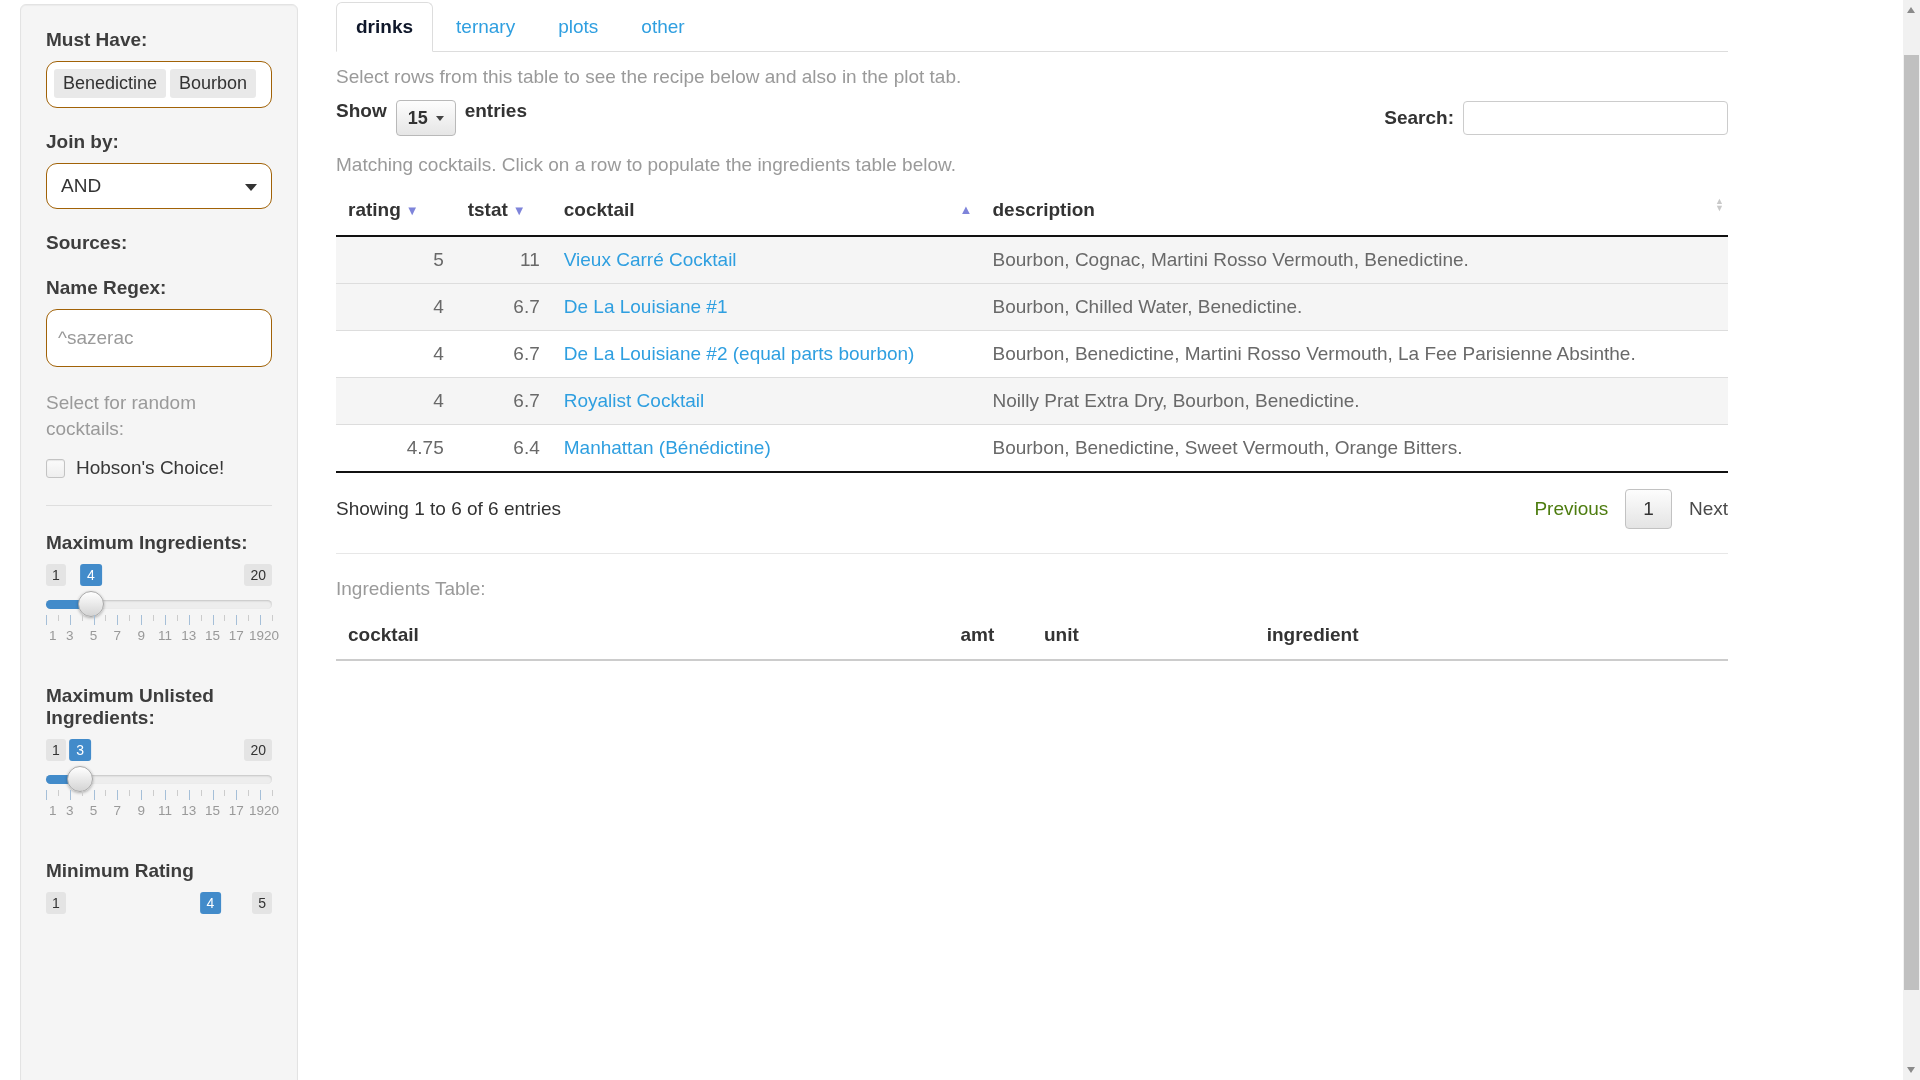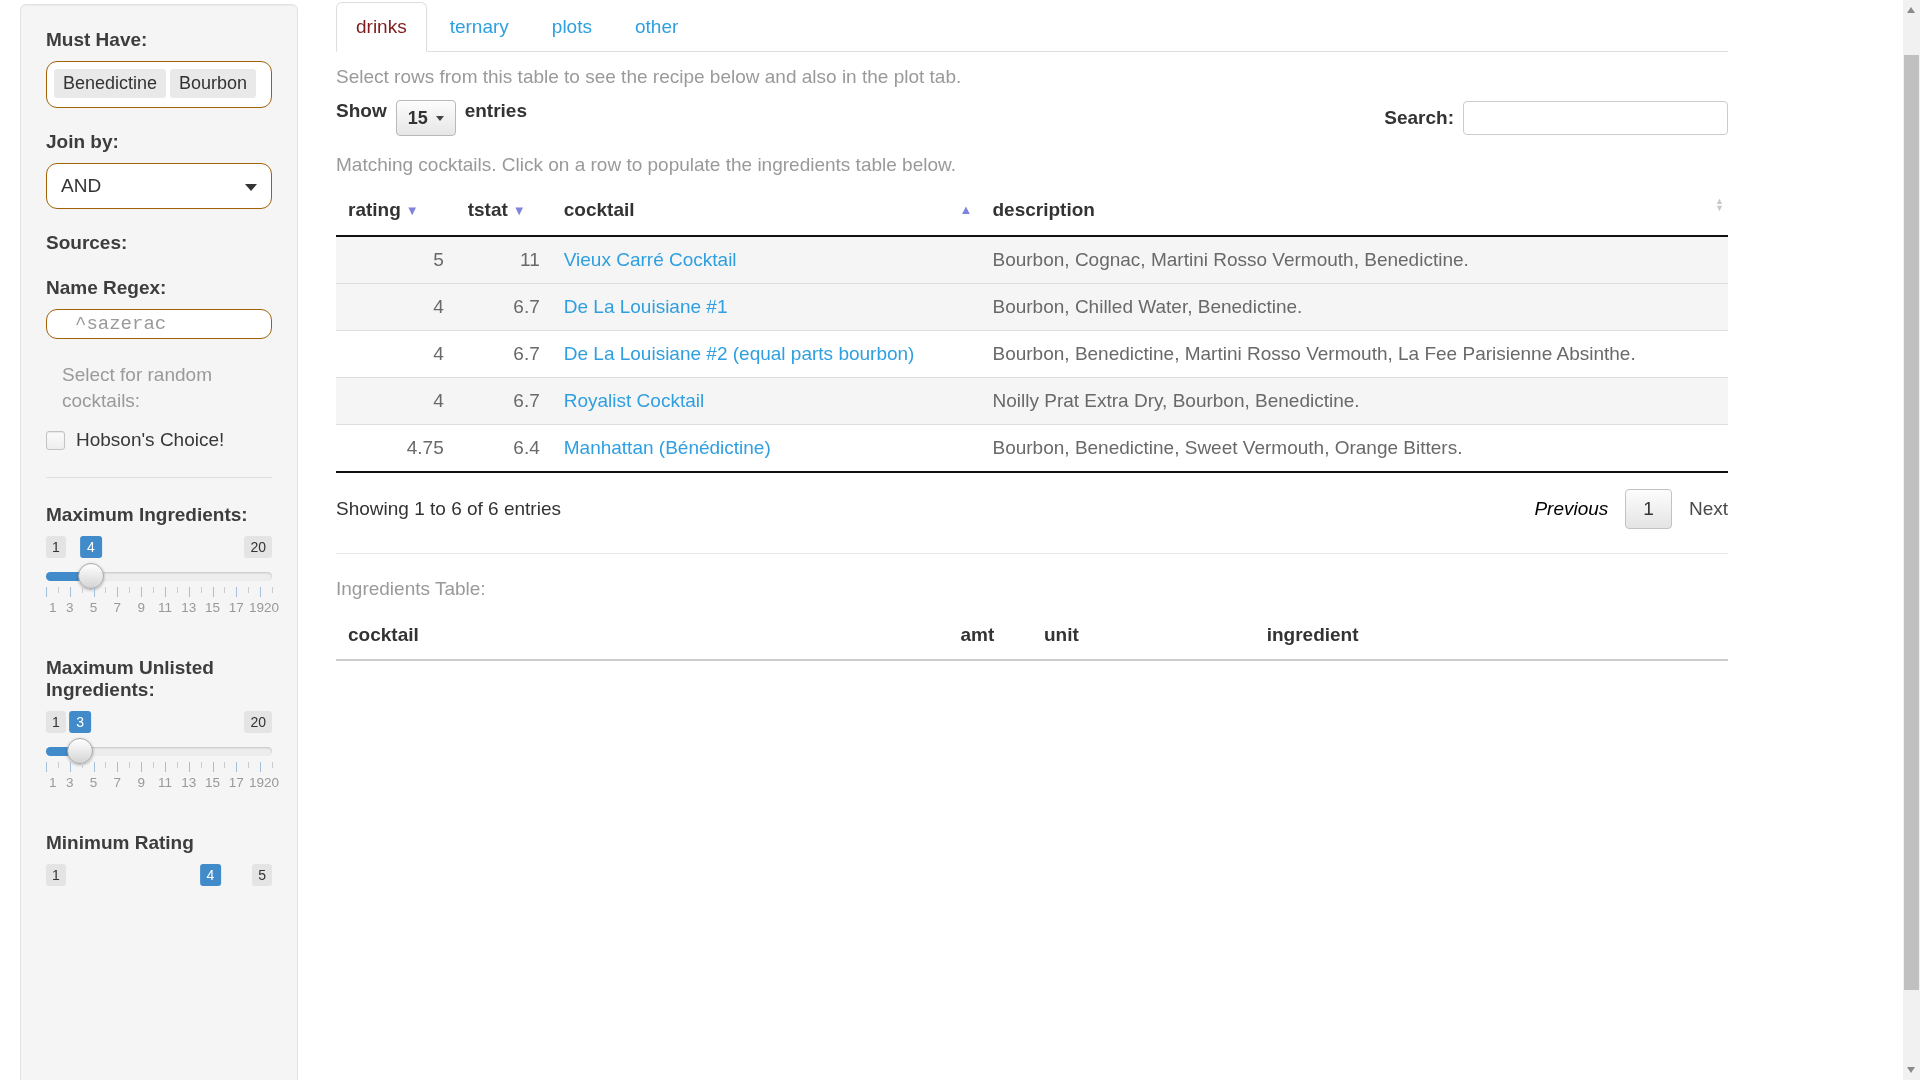--- a/index.html
+++ b/index.html
@@ -14,25 +14,25 @@
   .form-group{margin-bottom:23px;}
   .box{background:#fff;border:1px solid #a16207;border-radius:11px;box-sizing:border-box;width:100%;}
   .tags-box{min-height:47px;padding:6px 7px;}
   .tag{display:inline-block;background:#e9e9e9;border-radius:3px;padding:4px 9px;margin:1px 4px 2px 0;
     font-size:18px;color:#333;}
   .tag-block{display:table;margin-bottom:4px;}
   .select-box{height:46px;padding:11px 14px;font-size:19px;color:#333;position:relative;cursor:pointer;}
   .select-caret{position:absolute;right:14px;top:20px;width:0;height:0;border-left:6px solid transparent;
     border-right:6px solid transparent;border-top:7px solid #333;}
   .empty-input{height:47px;}
-  input.text-field{height:30px;padding:0 28px;font-size:19px;color:#333;outline:none;
-    font-family:Liberation Mono, monospace;}
+  input.text-field{height:58px;padding:0 11px;font-size:19px;color:#333;outline:none;
+    font-family:Liberation Sans, sans-serif;}
   input.text-field::placeholder{color:#9a9a9a;}
   .muted{color:#9a9a9a;}
-  .random-label{font-size:19px;line-height:1.35;margin:4px 16px 16px;}
+  .random-label{font-size:19px;line-height:1.35;margin:4px 0 16px;}
   .check-row{display:flex;align-items:center;gap:11px;margin-bottom:6px;}
   .checkbox{width:17px;height:17px;border:1px solid #c3c3c3;border-radius:3px;
     background:linear-gradient(#fbfbfb,#eee);box-shadow:inset 0 1px 1px rgba(0,0,0,.08);cursor:pointer;flex:none;}
   .check-label{font-size:19px;color:#383838;}
   .sidebar hr{border:none;border-top:1px solid #dedede;margin:26px 0;}
 
   
   .slider-block{position:relative;margin-bottom:40px;}
   .irs-badges{position:relative;height:26px;margin-bottom:8px;}
   .irs-minmax{position:absolute;top:0;background:#e4e4e4;color:#333;font-size:14px;line-height:1;
@@ -49,21 +49,21 @@
   .irs-grid{position:relative;height:30px;margin-top:6px;}
   .irs-tick{position:absolute;top:0;width:1px;background:#ccc;}
   .irs-tick.major{background:#a5bfd8;}
   .irs-grid-label{position:absolute;top:13px;transform:translateX(-50%);font-size:13.5px;color:#999;white-space:nowrap;}
 
   
   .main{position:absolute;left:336px;top:0;width:1392px;}
   .tabbar{display:flex;align-items:flex-end;border-bottom:1px solid #ddd;padding-top:2px;}
   .tab{font-size:19px;padding:13px 19px;color:#2f9fe0;cursor:pointer;margin-right:3px;
     border:1px solid transparent;border-radius:6px 6px 0 0;margin-bottom:-1px;}
-  .tab.active{color:#7f1d1d;background:#fff;border-color:#ddd;border-bottom-color:#fff;cursor:default;}
+  .tab.active{color:#0f172a;background:#fff;border-color:#ddd;border-bottom-color:#fff;cursor:default;font-weight:bold;}
   .intro{font-size:19px;margin:14px 0 12px;}
   .controls-row{display:flex;justify-content:space-between;align-items:center;margin:8px 0 6px;}
   .show-group{display:flex;align-items:flex-start;gap:9px;font-size:19px;font-weight:bold;color:#333;}
   .page-select{width:58px;height:34px;border:1px solid #b9b9b9;border-radius:4px;
     background:linear-gradient(#fdfdfd,#e6e6e6);display:flex;align-items:center;justify-content:center;
     gap:8px;font-size:18px;font-weight:bold;color:#333;cursor:pointer;}
   .mini-caret{width:0;height:0;border-left:4px solid transparent;border-right:4px solid transparent;
     border-top:5px solid #444;}
   .search-group{display:flex;align-items:center;gap:9px;font-size:19px;font-weight:bold;color:#333;}
   .search-input{width:247px;height:32px;border:1px solid #ccc;border-radius:4px;outline:none;
@@ -81,21 +81,21 @@
   .sort-up-abs{position:absolute;right:8px;top:16px;color:#7e84da;font-size:13px;}
   .sort-both{position:absolute;right:4px;top:12px;color:#c9c9c9;font-size:9px;line-height:7px;text-align:center;}
   table.drinks tbody td{padding:12px 12px;border-top:1px solid #ddd;color:#696969;}
   table.drinks tbody tr:first-child td{border-top:none;}
   table.drinks tbody tr.odd{background:#f5f5f5;}
   td.num{text-align:right;}
   td.cell-cocktail a{color:#2f9fe0;text-decoration:none;cursor:pointer;}
 
   .table-footer{display:flex;justify-content:space-between;align-items:center;padding:16px 0 14px;font-size:19px;}
   .pagination{display:flex;align-items:center;gap:17px;}
-  .page-prev{color:#000000;cursor:default;font-style:italic;}
+  .page-prev{color:#4d7c0f;cursor:default;}
   .page-next{color:#4a4a4a;cursor:pointer;}
   .page-btn{border:1px solid #c2c2c2;border-radius:4px;background:linear-gradient(#fdfdfd,#e4e4e4);
     padding:8px 17px;color:#333;cursor:pointer;}
   hr.section{border:none;border-top:1px solid #e7e7e7;margin:10px 0 24px;}
   .ingredients-label{font-size:19px;margin:24px 0 12px;}
   table.ingredients{width:100%;border-collapse:collapse;font-size:19px;}
   table.ingredients th{font-weight:bold;color:#333;text-align:left;padding:12px 12px 13px;
     border-bottom:2px solid #ccc;}
   th.col-icocktail{width:44%;} th.col-amt{width:6%;text-align:right;} th.col-unit{width:16%;}
 

